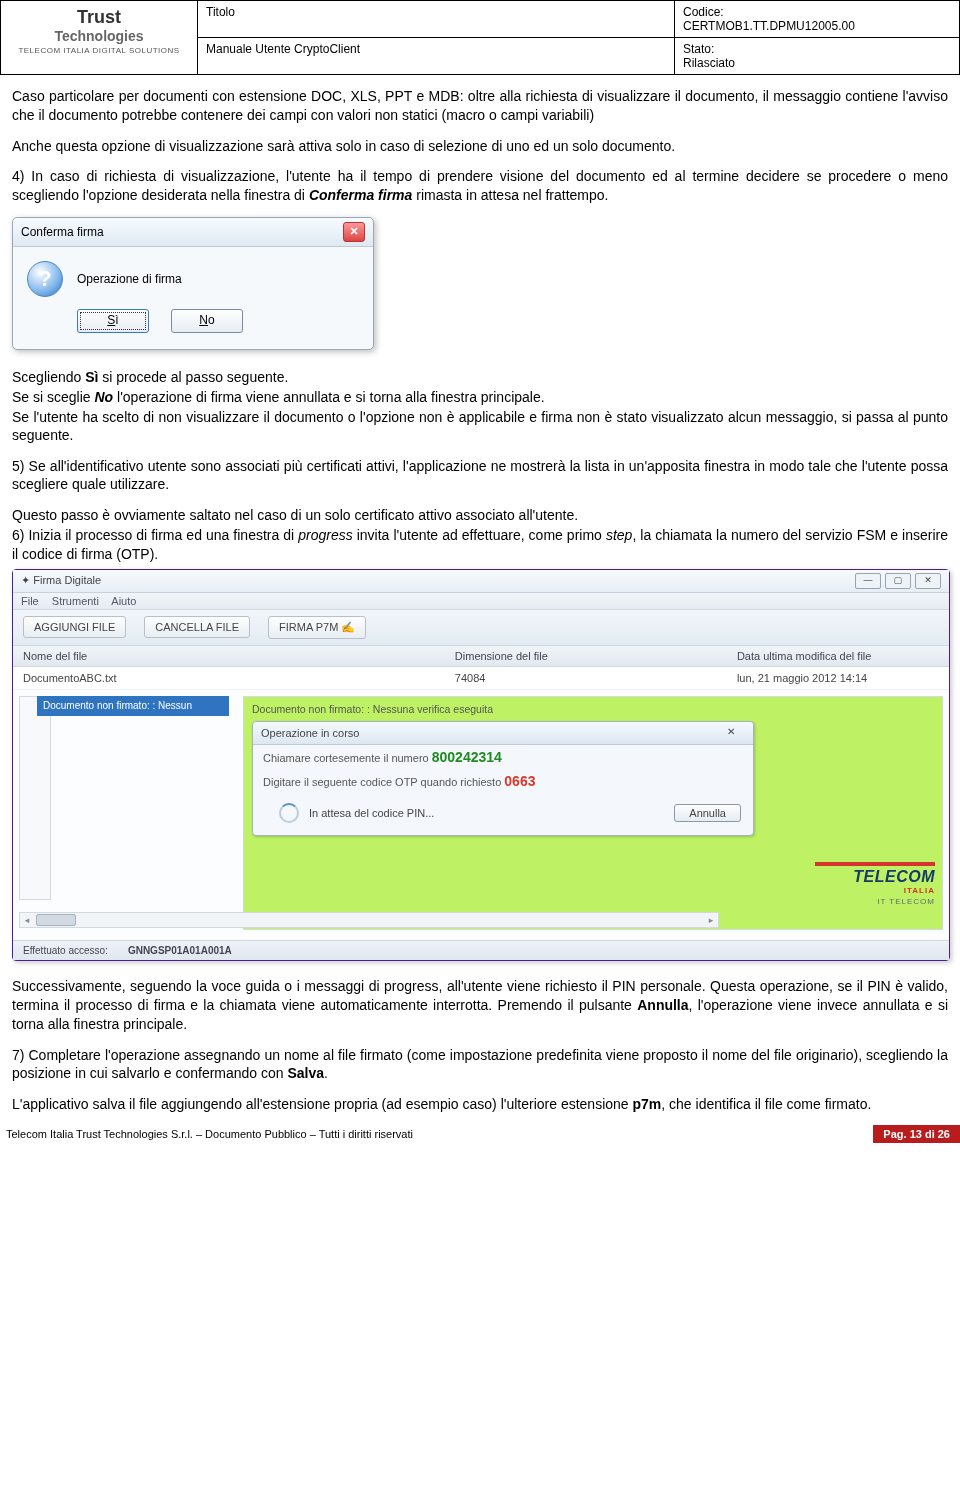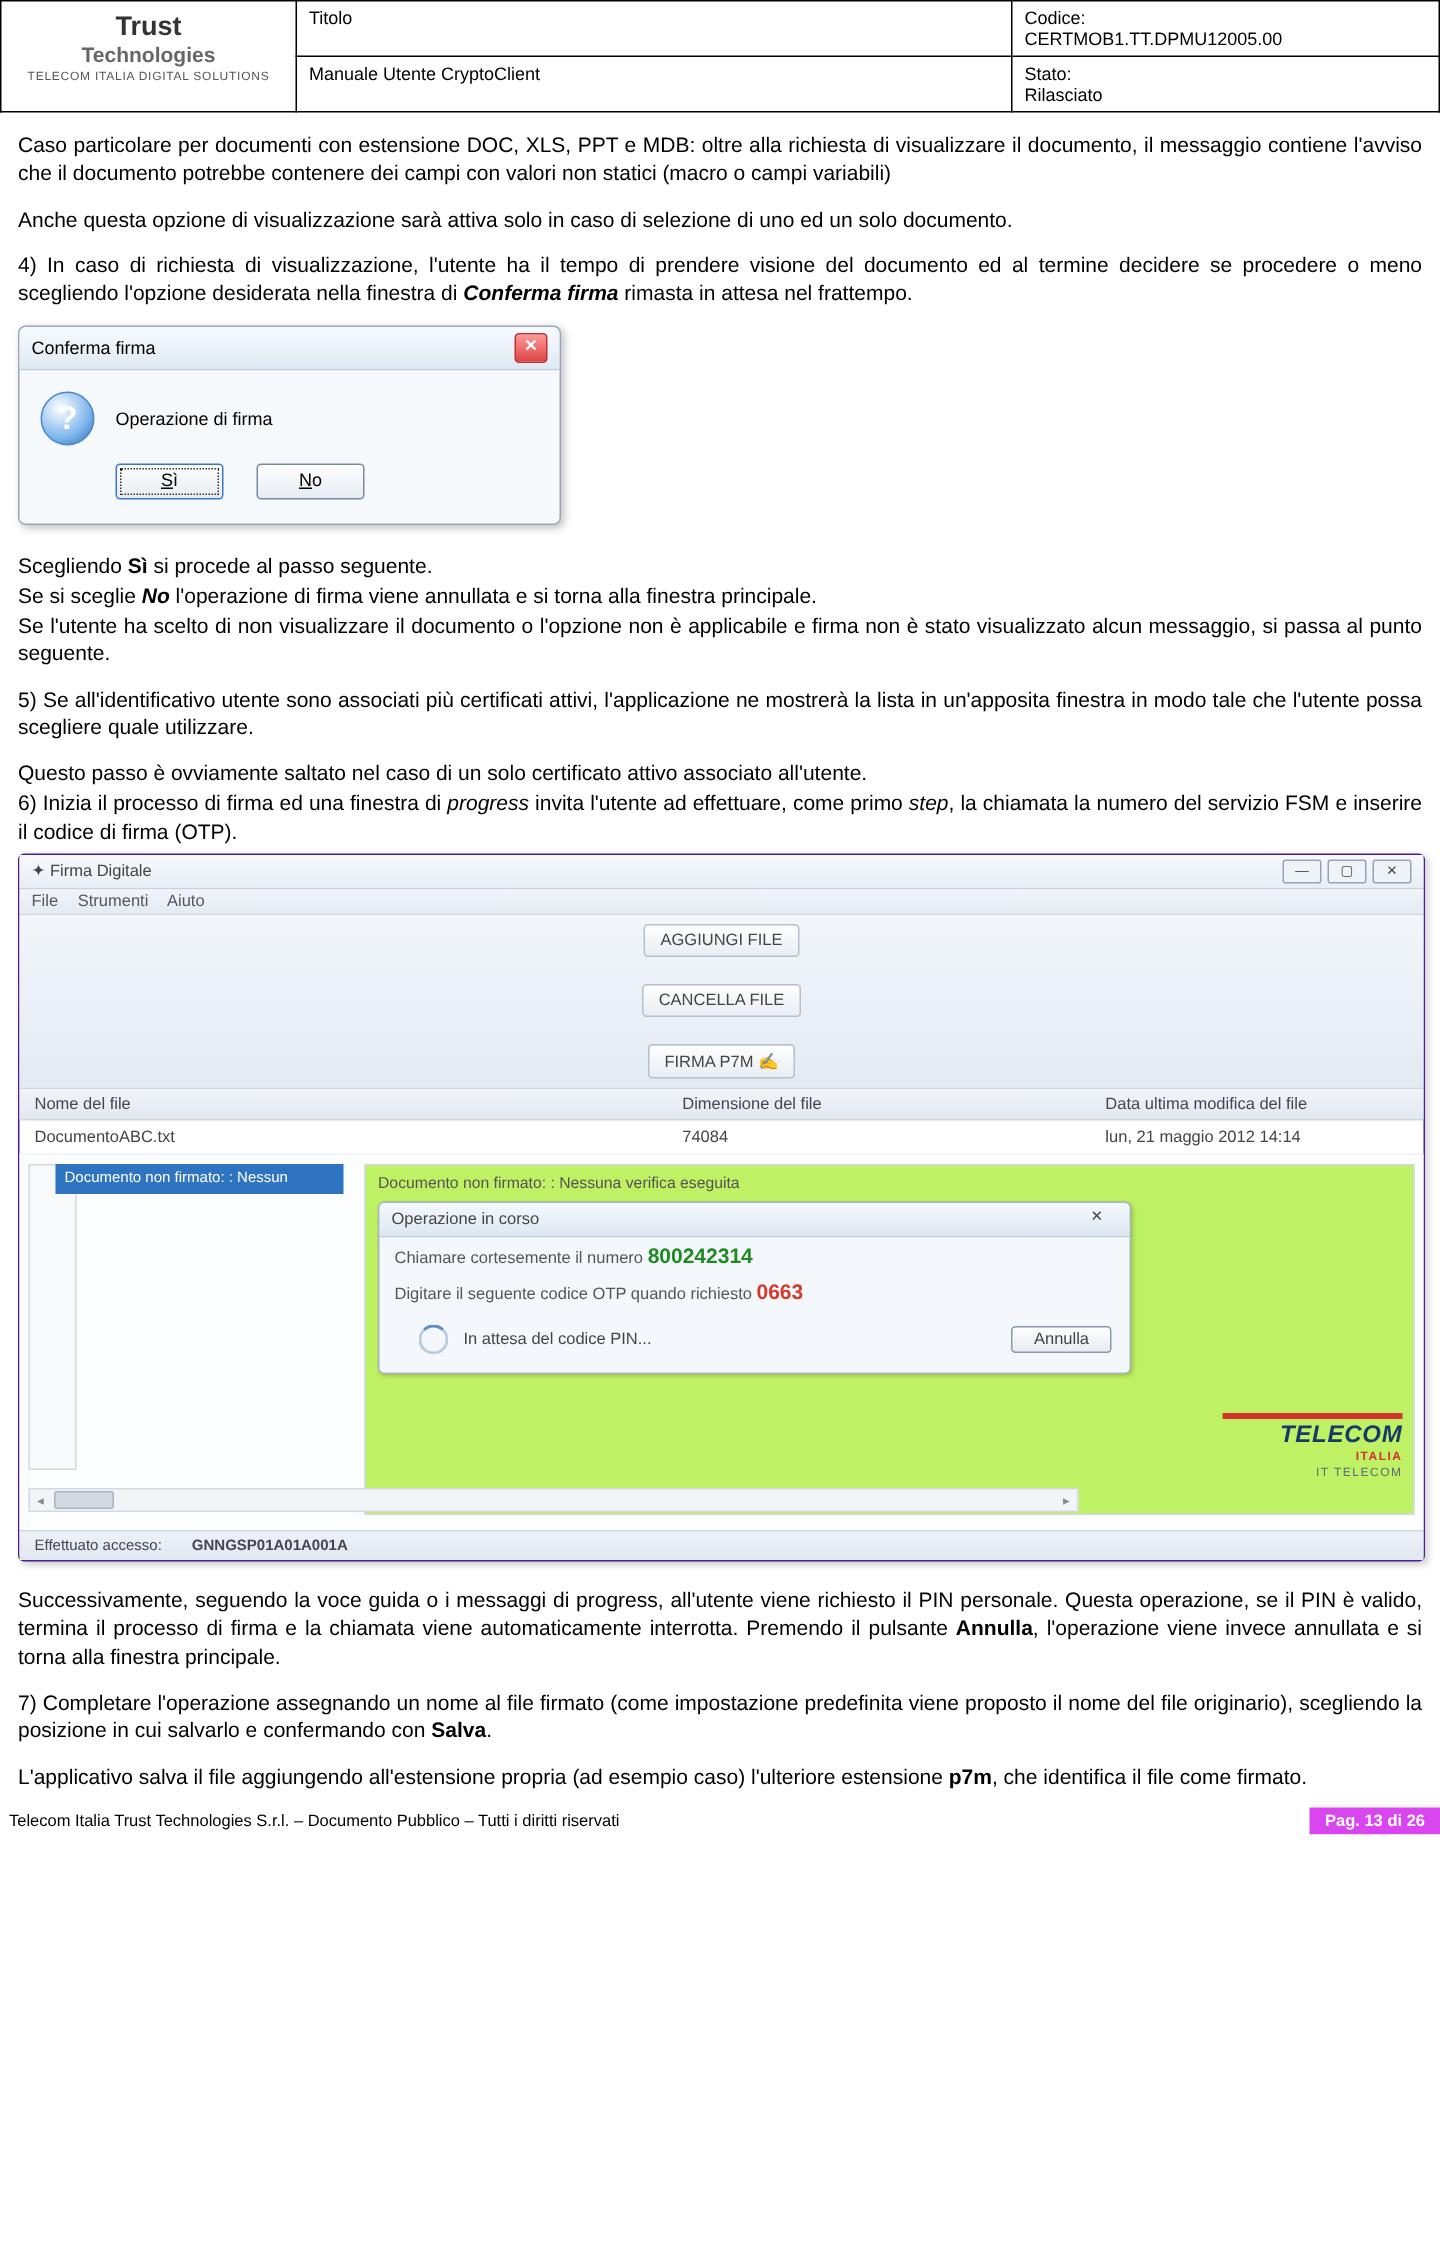--- a/index.html
+++ b/index.html
@@ -97,21 +97,21 @@
     border-bottom:1px solid #c9d2dc;
     padding:3px 8px;
   }
   .app .wbtns{display:flex;gap:4px;}
   .wbtn{width:24px;height:14px;border:1px solid #98a4b2;background:#eef3f7;border-radius:2px;font-size:9px;text-align:center;line-height:12px;}
   .app .menubar{background:linear-gradient(#f1f5f9,#e4ebf2);padding:2px 8px;border-bottom:1px solid #cfd7df;}
   .app .menubar span{margin-right:10px;color:#556;}
   .app .toolbar{
     background:linear-gradient(#f2f6fa,#e3ebf2);
     padding:6px 10px;border-bottom:1px solid #cfd7df;
-    display:flex;gap:18px;align-items:center;flex-direction:column;
+    display:flex;gap:18px;align-items:center;
   }
   .tbtn{
     border:1px solid #b6c0cc;
     background:linear-gradient(#fefefe,#e8eef3);
     padding:4px 10px;border-radius:3px;font-size:11px;
   }
   .app .colhdr{
     display:flex;background:linear-gradient(#f1f5f9,#e1e8ef);
     border-bottom:1px solid #cfd7df;font-size:11px;color:#445;
   }
@@ -182,21 +182,21 @@
   }
   .scroll-hint .l,.scroll-hint .r{width:14px;text-align:center;}
   .scroll-hint .thumb{width:38px;height:10px;background:#d1dae2;border:1px solid #a8b2bd;border-radius:2px;margin-left:2px;}
   
   .foot{
     display:flex;justify-content:space-between;align-items:center;
     font-size:11px;margin-top:4px;
   }
   .foot .left{padding:3px 6px;}
   .foot .right{
-    background:#d946ef;color:#fff;padding:3px 10px;font-weight:bold;
+    background:#b91c1c;color:#fff;padding:3px 10px;font-weight:bold;
   }
 </style>
 </head>
 <body>
 <div class="page">
 
 <table class="hdr">
   <tbody>
         <tr>
     <td class="logo-cell" rowspan="2">

